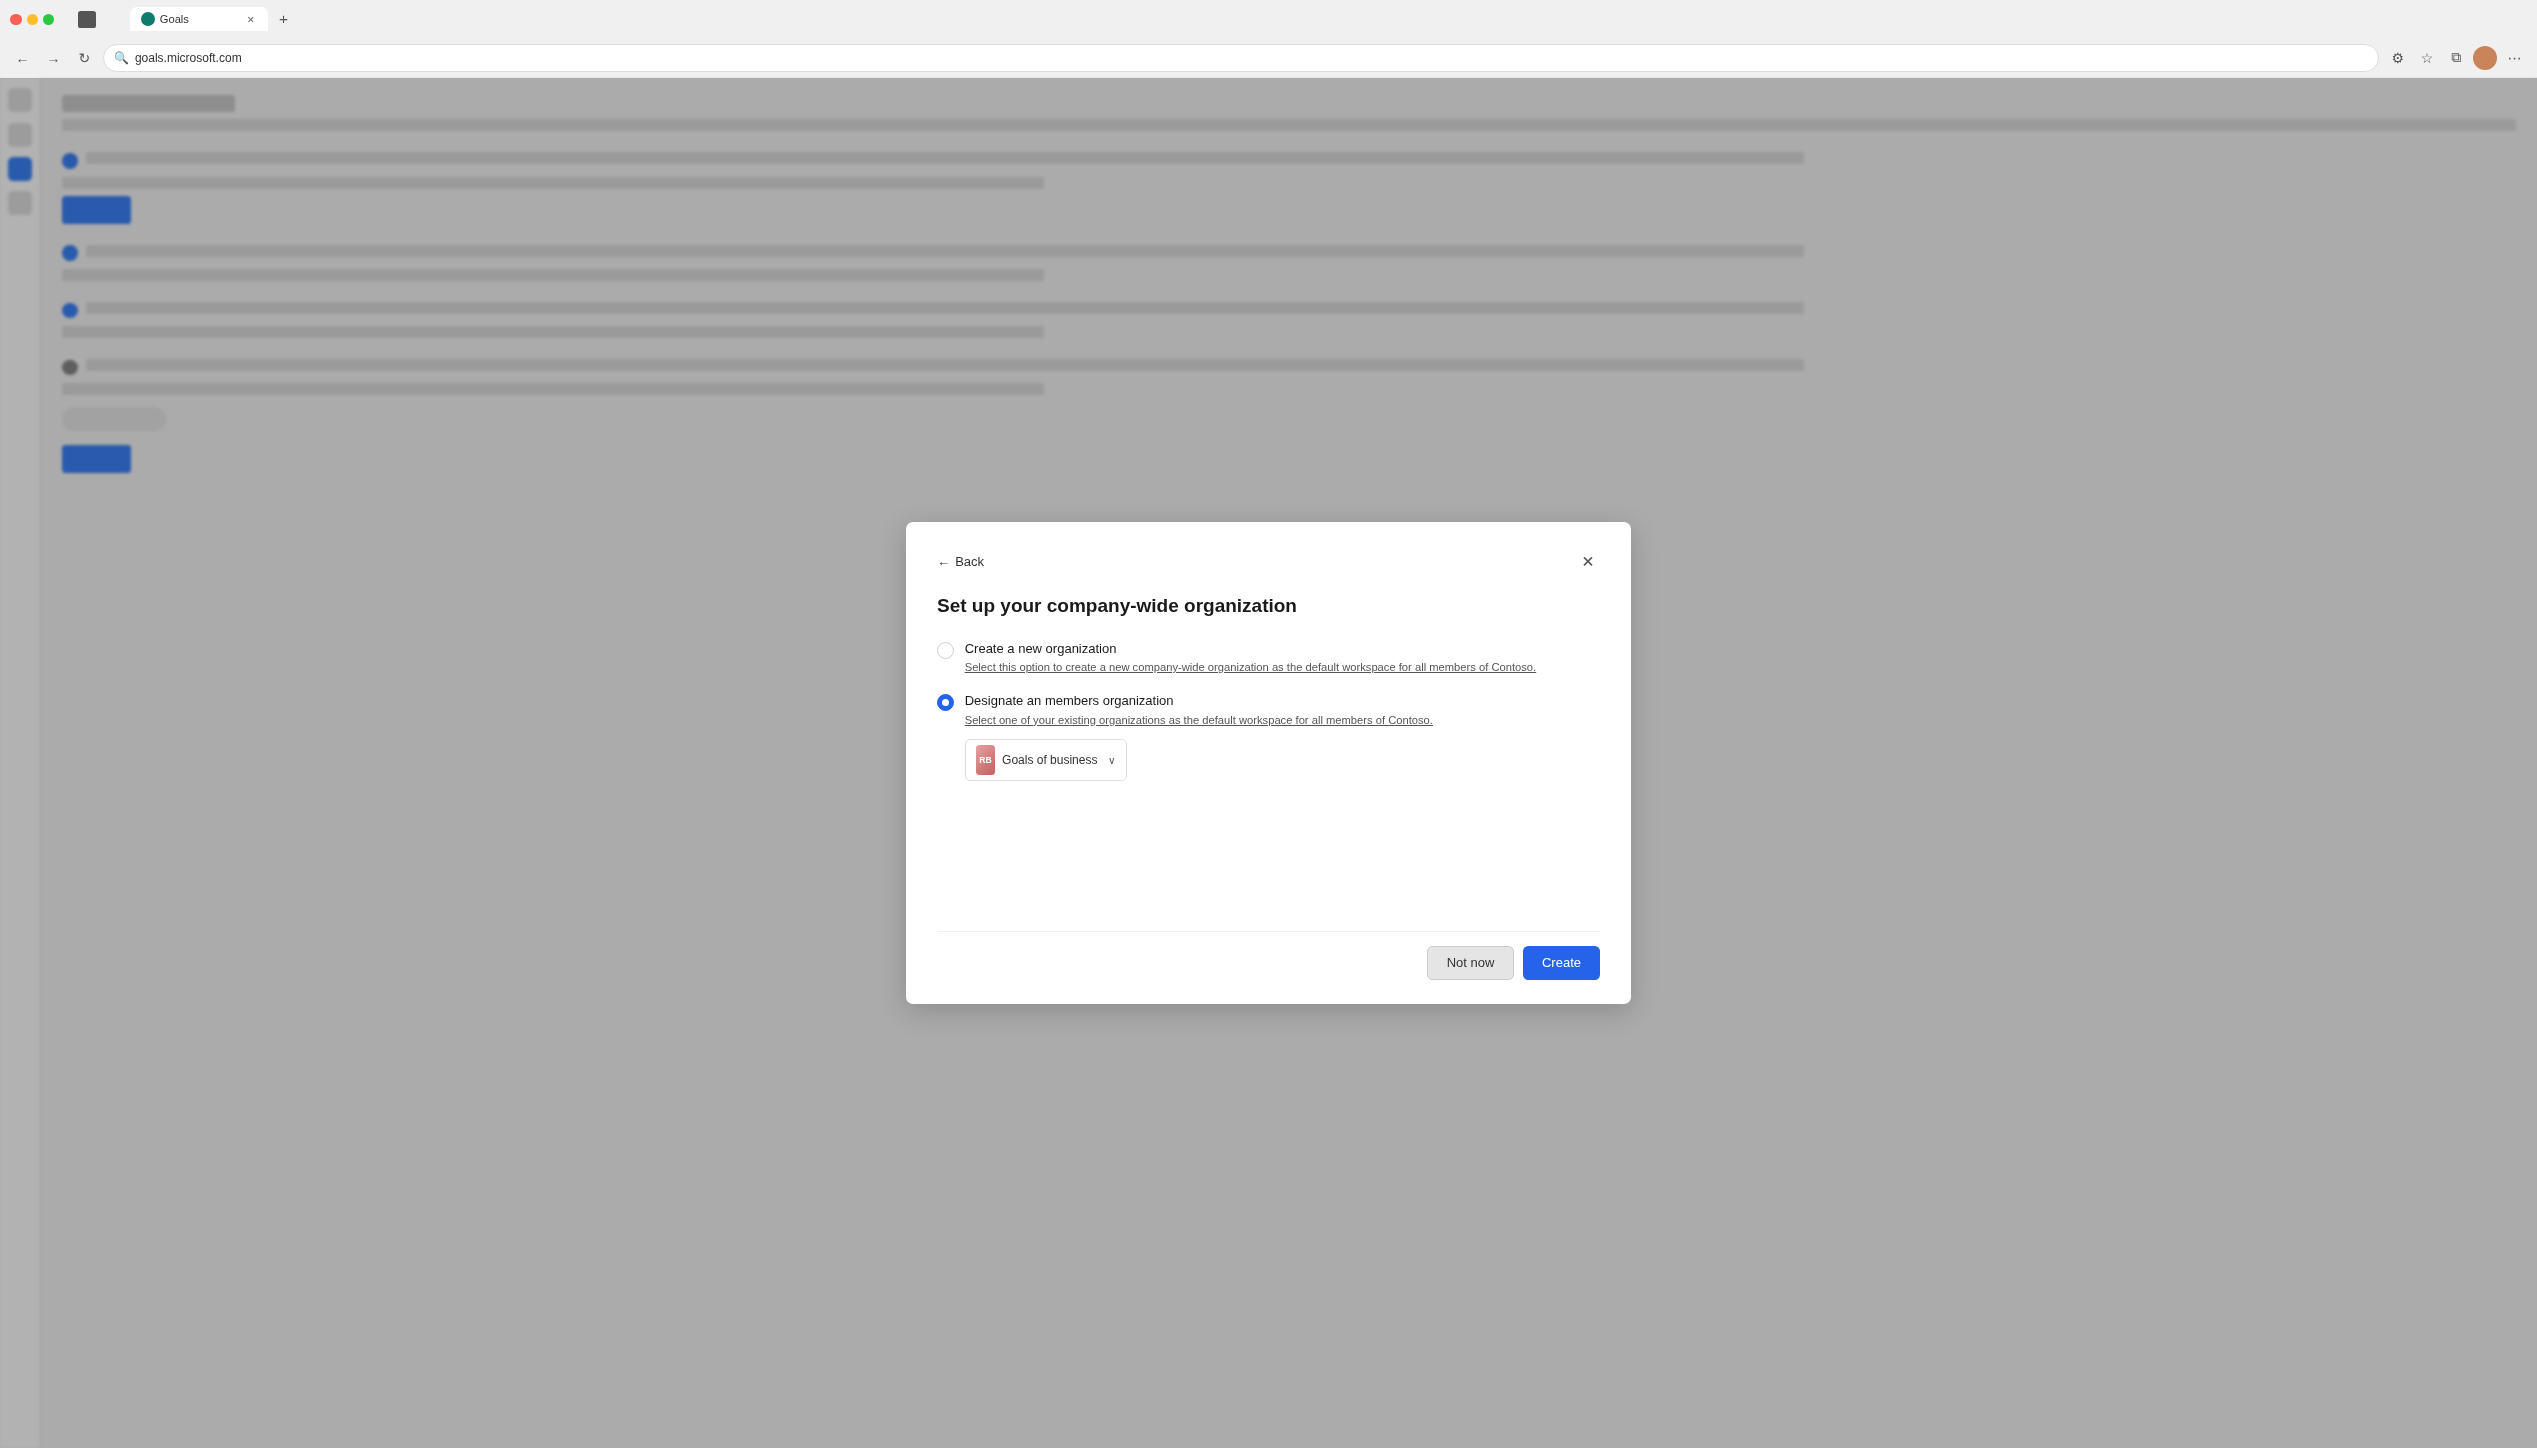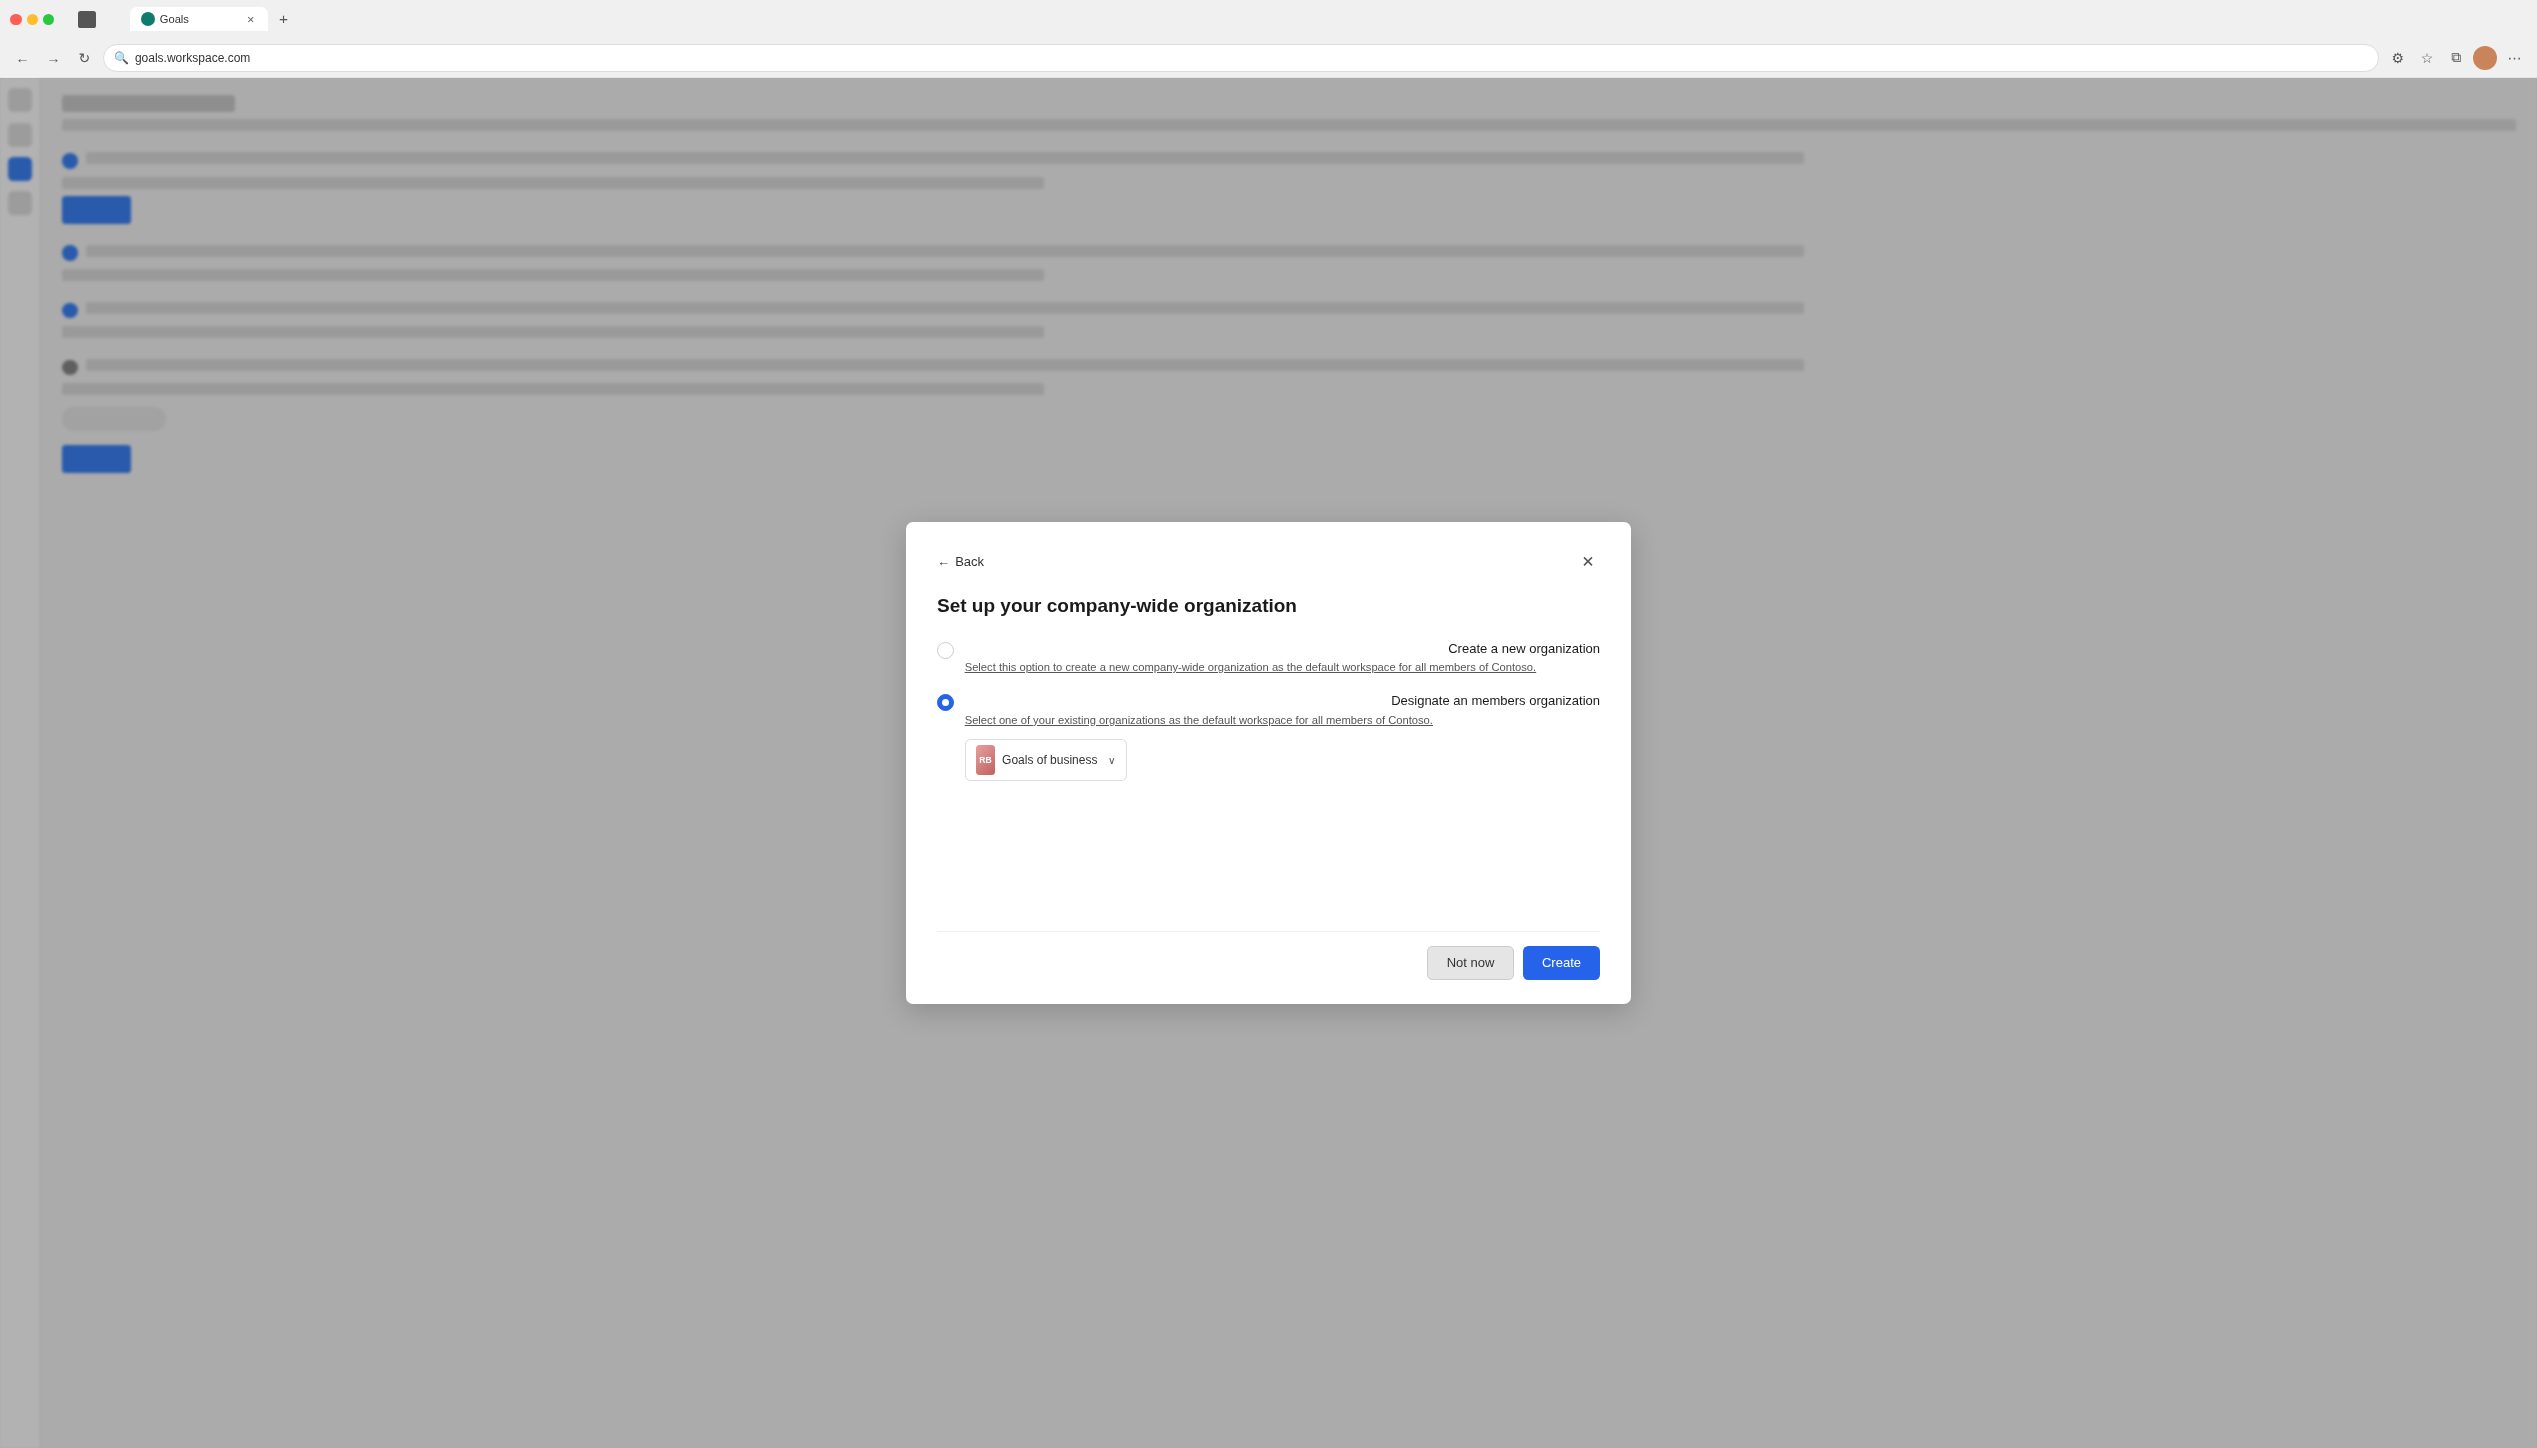--- a/index.html
+++ b/index.html
@@ -356,21 +356,20 @@
 
     .option-content {
       flex: 1;
     }
 
     .option-label {
       font-size: 13px;
       font-weight: 500;
       color: #1a1a1a;
       margin-bottom: 3.5px;
-      text-align: right;
     }
 
     .option-desc {
       font-size: 11.2px;
       color: #555;
       line-height: 1.5;
       text-decoration: underline;
     }
 
     .org-dropdown {
@@ -472,21 +471,21 @@
       <span>←</span>
     </div>
     <div class="nav-btn">
       <span>→</span>
     </div>
     <div class="nav-btn">
       <span>↻</span>
     </div>
     <div class="address-bar">
       <span>🔍</span>
-      <span>goals.workspace.com</span>
+      <span>goals.microsoft.com</span>
     </div>
     <div class="toolbar-actions">
       <div class="toolbar-icon">⚙</div>
       <div class="toolbar-icon">
         <span>☆</span>
       </div>
       <div class="toolbar-icon">⧉</div>
       <div class="profile-avatar"></div>
       <div class="toolbar-icon">
         <span>⋯</span>

